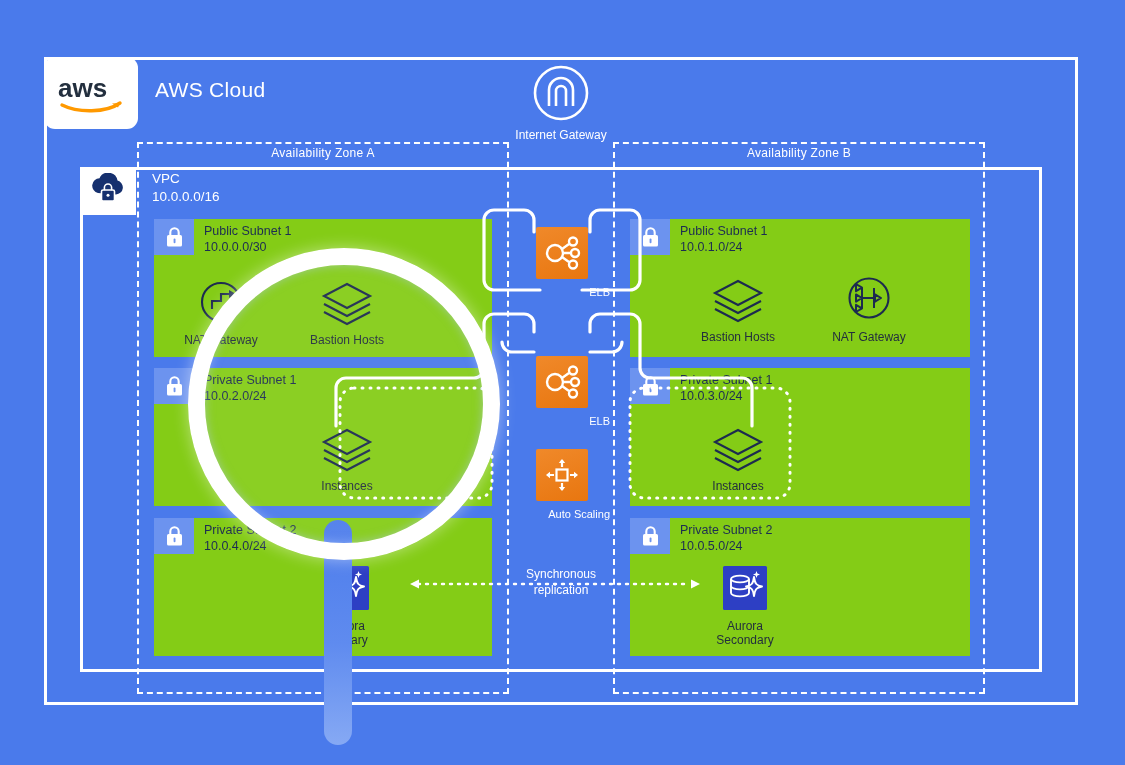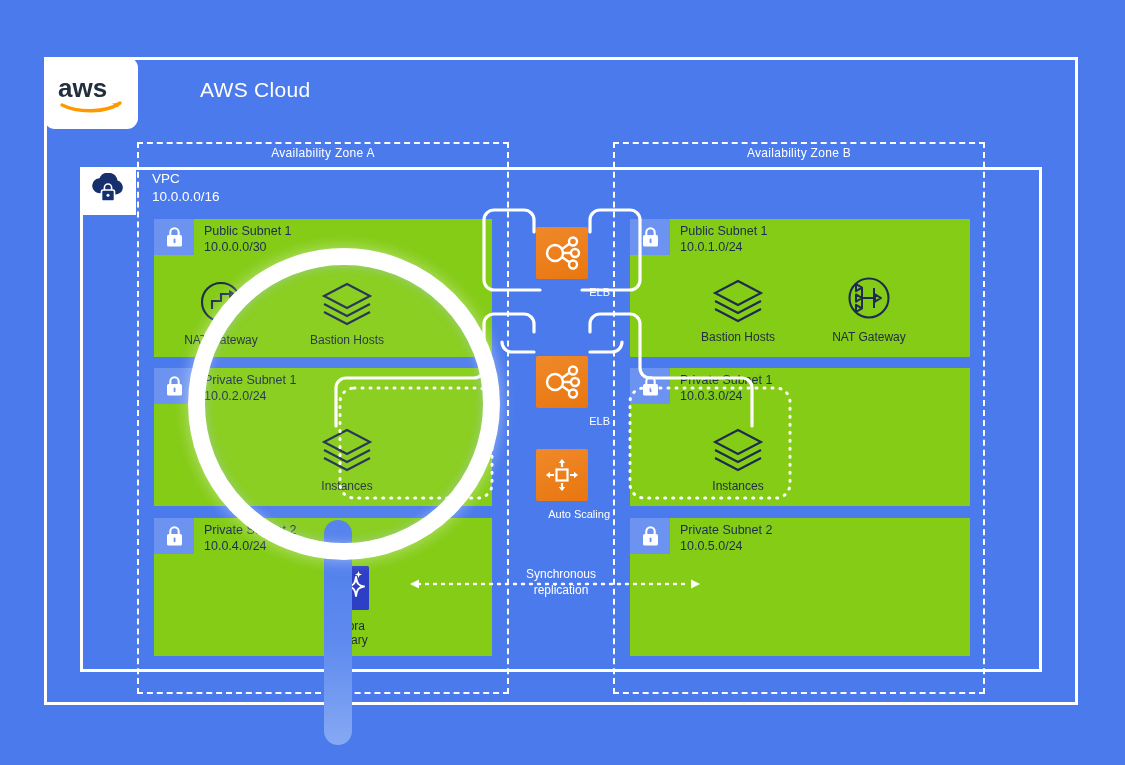--- a/index.html
+++ b/index.html
@@ -17,21 +17,21 @@
     position:absolute;left:44px;top:57px;width:1034px;height:648px;
     border:3px solid #ffffff;box-sizing:border-box;
   }
   .aws-logo{
     position:absolute;left:44px;top:57px;width:94px;height:72px;
     background:#ffffff;display:flex;align-items:center;justify-content:center;border-radius:11px;
   }
   .aws-logo svg{display:block;}
   .cloud-title{
     position:absolute;left:155px;top:78px;
-    color:#ffffff;font-size:21px;letter-spacing:.3px;margin-left:45px;
+    color:#ffffff;font-size:21px;letter-spacing:.3px;
   }
 
   
   .vpc-frame{
     position:absolute;left:80px;top:167px;width:962px;height:505px;
     border:3px solid #ffffff;box-sizing:border-box;
   }
   .vpc-icon{
     position:absolute;left:80px;top:167px;width:56px;height:48px;
     background:#ffffff;display:flex;align-items:center;justify-content:center;
@@ -300,20 +300,34 @@
       <svg width="19" height="21" viewBox="0 0 19 21">
         <rect x="2" y="8" width="15" height="11.5" rx="1.6" fill="#ffffff"></rect>
         <path d="M5.3 8 V5.4 a4.2 4.2 0 0 1 8.4 0 V8" fill="none" stroke="#ffffff" stroke-width="2.1"></path>
         <rect x="8.6" y="11.6" width="1.9" height="4.6" rx=".9" fill="#6c93ef"></rect>
       </svg>
     </div>
     <div class="subnet-txt">
       <div>Private Subnet 2</div>
       <div>10.0.5.0/24</div>
     </div>
+    <div class="node" style="left:70px;top:42px;">
+      <div class="glyph">
+        <svg width="48" height="48" viewBox="0 0 48 48">
+          <rect x="2" y="2" width="44" height="44" rx="1.5" fill="#2d3fc4"></rect>
+          <ellipse cx="19" cy="15" rx="9" ry="3.4" fill="none" stroke="#ffffff" stroke-width="1.9"></ellipse>
+          <path d="M10 15 v14 a9 3.4 0 0 0 18 0 v-14" fill="none" stroke="#ffffff" stroke-width="1.9"></path>
+          <path d="M10 22 a9 3.4 0 0 0 18 0" fill="none" stroke="#ffffff" stroke-width="1.7"></path>
+          <path d="M33 13 c1 7 2.5 8.5 8 9.5 c-5.5 1 -7 2.5 -8 9.5 c-1 -7 -2.5 -8.5 -8 -9.5 c5.5 -1 7 -2.5 8 -9.5 z" fill="#2d3fc4" stroke="#ffffff" stroke-width="1.9" stroke-linejoin="round"></path>
+          <path d="M35.5 7 l.9 2.6 l2.6 .9 l-2.6 .9 l-.9 2.6 l-.9 -2.6 l-2.6 -.9 l2.6 -.9 z" fill="#ffffff"></path>
+        </svg>
+      </div>
+      <div class="cap">Aurora
+Secondary</div>
+    </div>
   </div>
 
   <svg class="ov">
 
     <path d="M534 232 v-12 a10 10 0 0 0 -10 -10 h-30 a10 10 0 0 0 -10 10 v60 a10 10 0 0 0 10 10 h46" fill="none" stroke="#ffffff" stroke-width="3.2" stroke-linecap="round"></path>
     <path d="M590 232 v-12 a10 10 0 0 1 10 -10 h30 a10 10 0 0 1 10 10 v60 a10 10 0 0 1 -10 10 h-48" fill="none" stroke="#ffffff" stroke-width="3.2" stroke-linecap="round"></path>
 
     <path d="M534 332 v-8 a10 10 0 0 0 -10 -10 h-30 a10 10 0 0 0 -10 10 v44 a10 10 0 0 1 -10 10 h-128 a10 10 0 0 0 -10 10 v38" fill="none" stroke="#ffffff" stroke-width="3.2" stroke-linecap="round"></path>
     <path d="M590 332 v-8 a10 10 0 0 1 10 -10 h30 a10 10 0 0 1 10 10 v44 a10 10 0 0 0 10 10 h92 a10 10 0 0 1 10 10 v38" fill="none" stroke="#ffffff" stroke-width="3.2" stroke-linecap="round"></path>
 
@@ -321,20 +335,31 @@
     <path d="M590 352 h22 a10 10 0 0 0 10 -10" fill="none" stroke="#ffffff" stroke-width="3.2" stroke-linecap="round"></path>
 
     <rect x="340" y="388" width="152" height="110" rx="14" fill="none" stroke="#ffffff" stroke-width="3" stroke-dasharray="1 7" stroke-linecap="round"></rect>
     <rect x="630" y="388" width="160" height="110" rx="14" fill="none" stroke="#ffffff" stroke-width="3" stroke-dasharray="1 7" stroke-linecap="round"></rect>
 
     <path d="M418 584 h272" fill="none" stroke="#ffffff" stroke-width="2.4" stroke-dasharray="2 6" stroke-linecap="round"></path>
     <path d="M700 584 l-9 -4.5 v9 z" fill="#ffffff"></path>
     <path d="M410 584 l9 -4.5 v9 z" fill="#ffffff"></path>
   </svg>
 
+  <div class="igw">
+    <div class="ring">
+      <svg width="58" height="58" viewBox="0 0 58 58">
+        <circle cx="29" cy="29" r="26" fill="none" stroke="#ffffff" stroke-width="2.6"></circle>
+        <path d="M17 42 V26 a12 12 0 0 1 24 0 v16" fill="none" stroke="#ffffff" stroke-width="2.6"></path>
+        <path d="M24 42 V27 a5 5 0 0 1 10 0 v15" fill="none" stroke="#ffffff" stroke-width="2.6"></path>
+      </svg>
+    </div>
+    <div class="cap">Internet
+Gateway</div>
+  </div>
 
   <div class="svc" style="left:514px;top:196px;">
     <div class="tile tile-orange">
       <svg width="40" height="40" viewBox="0 0 40 40">
         <circle cx="13" cy="20" r="8" fill="none" stroke="#ffffff" stroke-width="2.4"></circle>
         <circle cx="31" cy="8.5" r="4" fill="none" stroke="#ffffff" stroke-width="2.4"></circle>
         <circle cx="33" cy="20" r="4" fill="none" stroke="#ffffff" stroke-width="2.4"></circle>
         <circle cx="31" cy="31.5" r="4" fill="none" stroke="#ffffff" stroke-width="2.4"></circle>
         <path d="M21 20 h8 M20 16 l7 -5 M20 24 l7 5" stroke="#ffffff" stroke-width="2.4" fill="none"></path>
       </svg>

